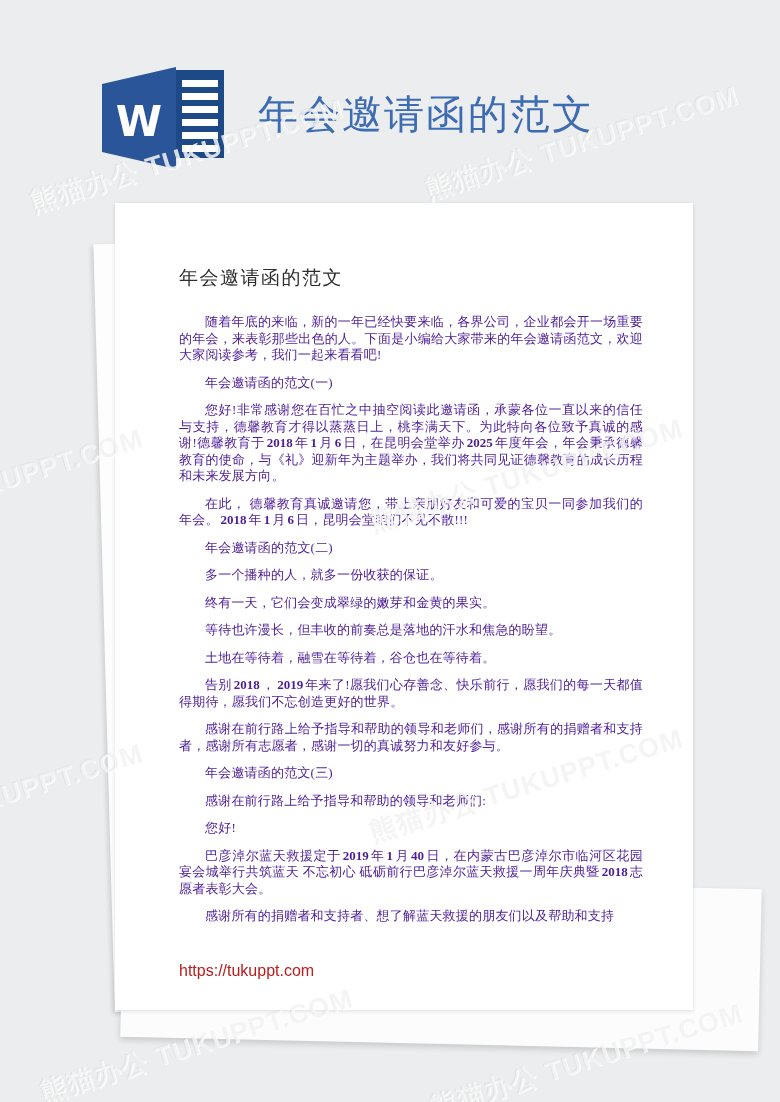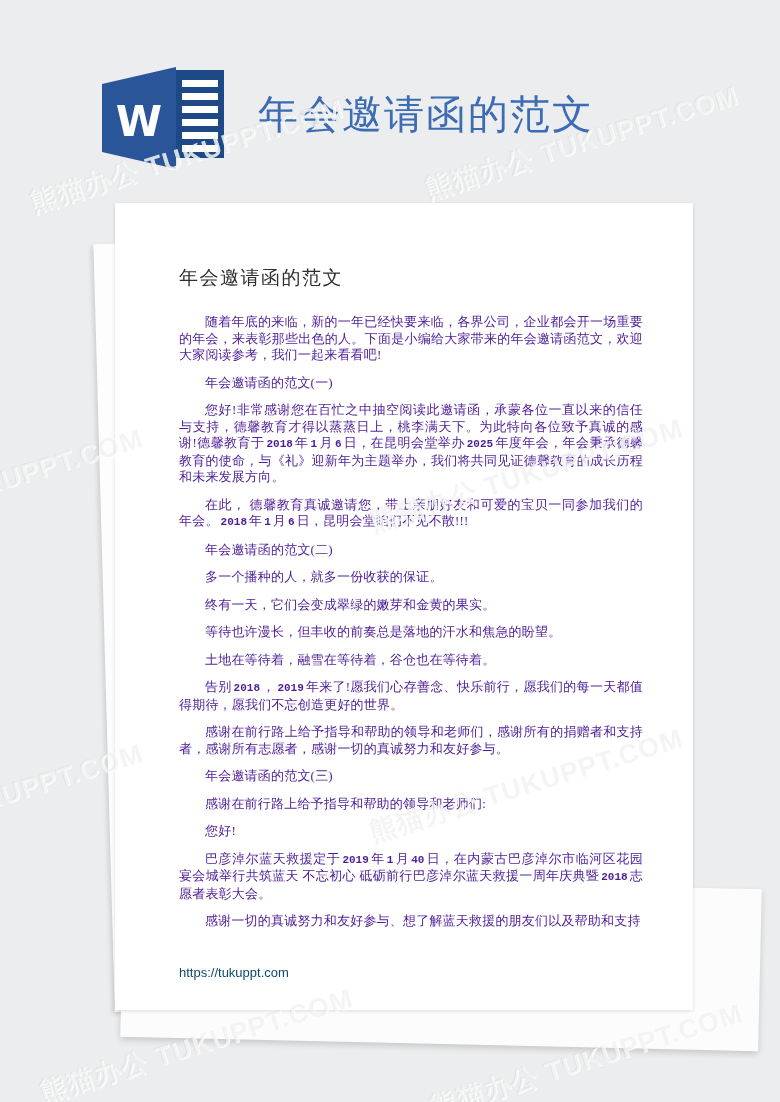--- a/index.html
+++ b/index.html
@@ -20,23 +20,23 @@
     background:#fcfcfc;box-shadow:0 3px 6px rgba(0,0,0,0.16);z-index:1;}
   .page{left:115px;top:203px;width:578px;height:807px;z-index:2;
     box-shadow:0 1px 4px rgba(0,0,0,0.13);box-sizing:border-box;padding:62px 50px 0 64px;}
 
   
   .doc-title{margin:0 0 24px 0;font-family:"Liberation Serif","DejaVu Serif",serif;
     font-weight:400;font-size:19px;line-height:25px;letter-spacing:1.5px;color:#2e2e2e;}
   .para{margin:11px 0;font-family:"Liberation Serif","DejaVu Serif",serif;
     font-size:13px;line-height:16.5px;color:#4c1d95;text-indent:2em;
     text-align:justify;letter-spacing:0.2px;}
-  .para .num{font-family:Liberation Mono, monospace;font-weight:bold;
-    font-size:11px;margin:0 2px;letter-spacing:0;}
-  .doc-footer{position:absolute;left:64px;bottom:30px;font-size:13px;color:#0c4a6e;
+  .para .num{font-family:Liberation Serif, serif;font-weight:bold;
+    font-size:13px;margin:0 2px;letter-spacing:0;}
+  .doc-footer{position:absolute;left:64px;bottom:30px;font-size:16px;color:#b91c1c;
     font-family:"Liberation Sans","DejaVu Sans",sans-serif;}
 
   
   .wm-layer{position:absolute;left:0;top:0;width:780px;height:1102px;z-index:5;pointer-events:none;}
   .wm{position:absolute;white-space:nowrap;font-weight:bold;font-size:27px;letter-spacing:1px;
     color:rgba(60,60,60,0.055);text-shadow:1px 1px 0 rgba(255,255,255,0.85);
     transform:rotate(-17deg);transform-origin:left center;}
 </style>
 </head>
 <body>
@@ -83,18 +83,18 @@
     <p class="para">多一个播种的人，就多一份收获的保证。</p>
     <p class="para">终有一天，它们会变成翠绿的嫩芽和金黄的果实。</p>
     <p class="para">等待也许漫长，但丰收的前奏总是落地的汗水和焦急的盼望。</p>
     <p class="para">土地在等待着，融雪在等待着，谷仓也在等待着。</p>
     <p class="para">告别<span class="num">2018</span>，<span class="num">2019</span>年来了!愿我们心存善念、快乐前行，愿我们的每一天都值得期待，愿我们不忘创造更好的世界。</p>
     <p class="para">感谢在前行路上给予指导和帮助的领导和老师们，感谢所有的捐赠者和支持者，感谢所有志愿者，感谢一切的真诚努力和友好参与。</p>
     <p class="para">年会邀请函的范文(三)</p>
     <p class="para">感谢在前行路上给予指导和帮助的领导和老师们:</p>
     <p class="para">您好!</p>
     <p class="para">巴彦淖尔蓝天救援定于<span class="num">2019</span>年<span class="num">1</span>月<span class="num">40</span>日，在内蒙古巴彦淖尔市临河区花园宴会城举行共筑蓝天 不忘初心 砥砺前行巴彦淖尔蓝天救援一周年庆典暨<span class="num">2018</span>志愿者表彰大会。</p>
-    <p class="para">感谢一切的真诚努力和友好参与、想了解蓝天救援的朋友们以及帮助和支持</p>
+    <p class="para">感谢所有的捐赠者和支持者、想了解蓝天救援的朋友们以及帮助和支持</p>
 
     <div class="doc-footer">https://tukuppt.com</div>
   </div>
 
 </div>
 
 </body></html>

